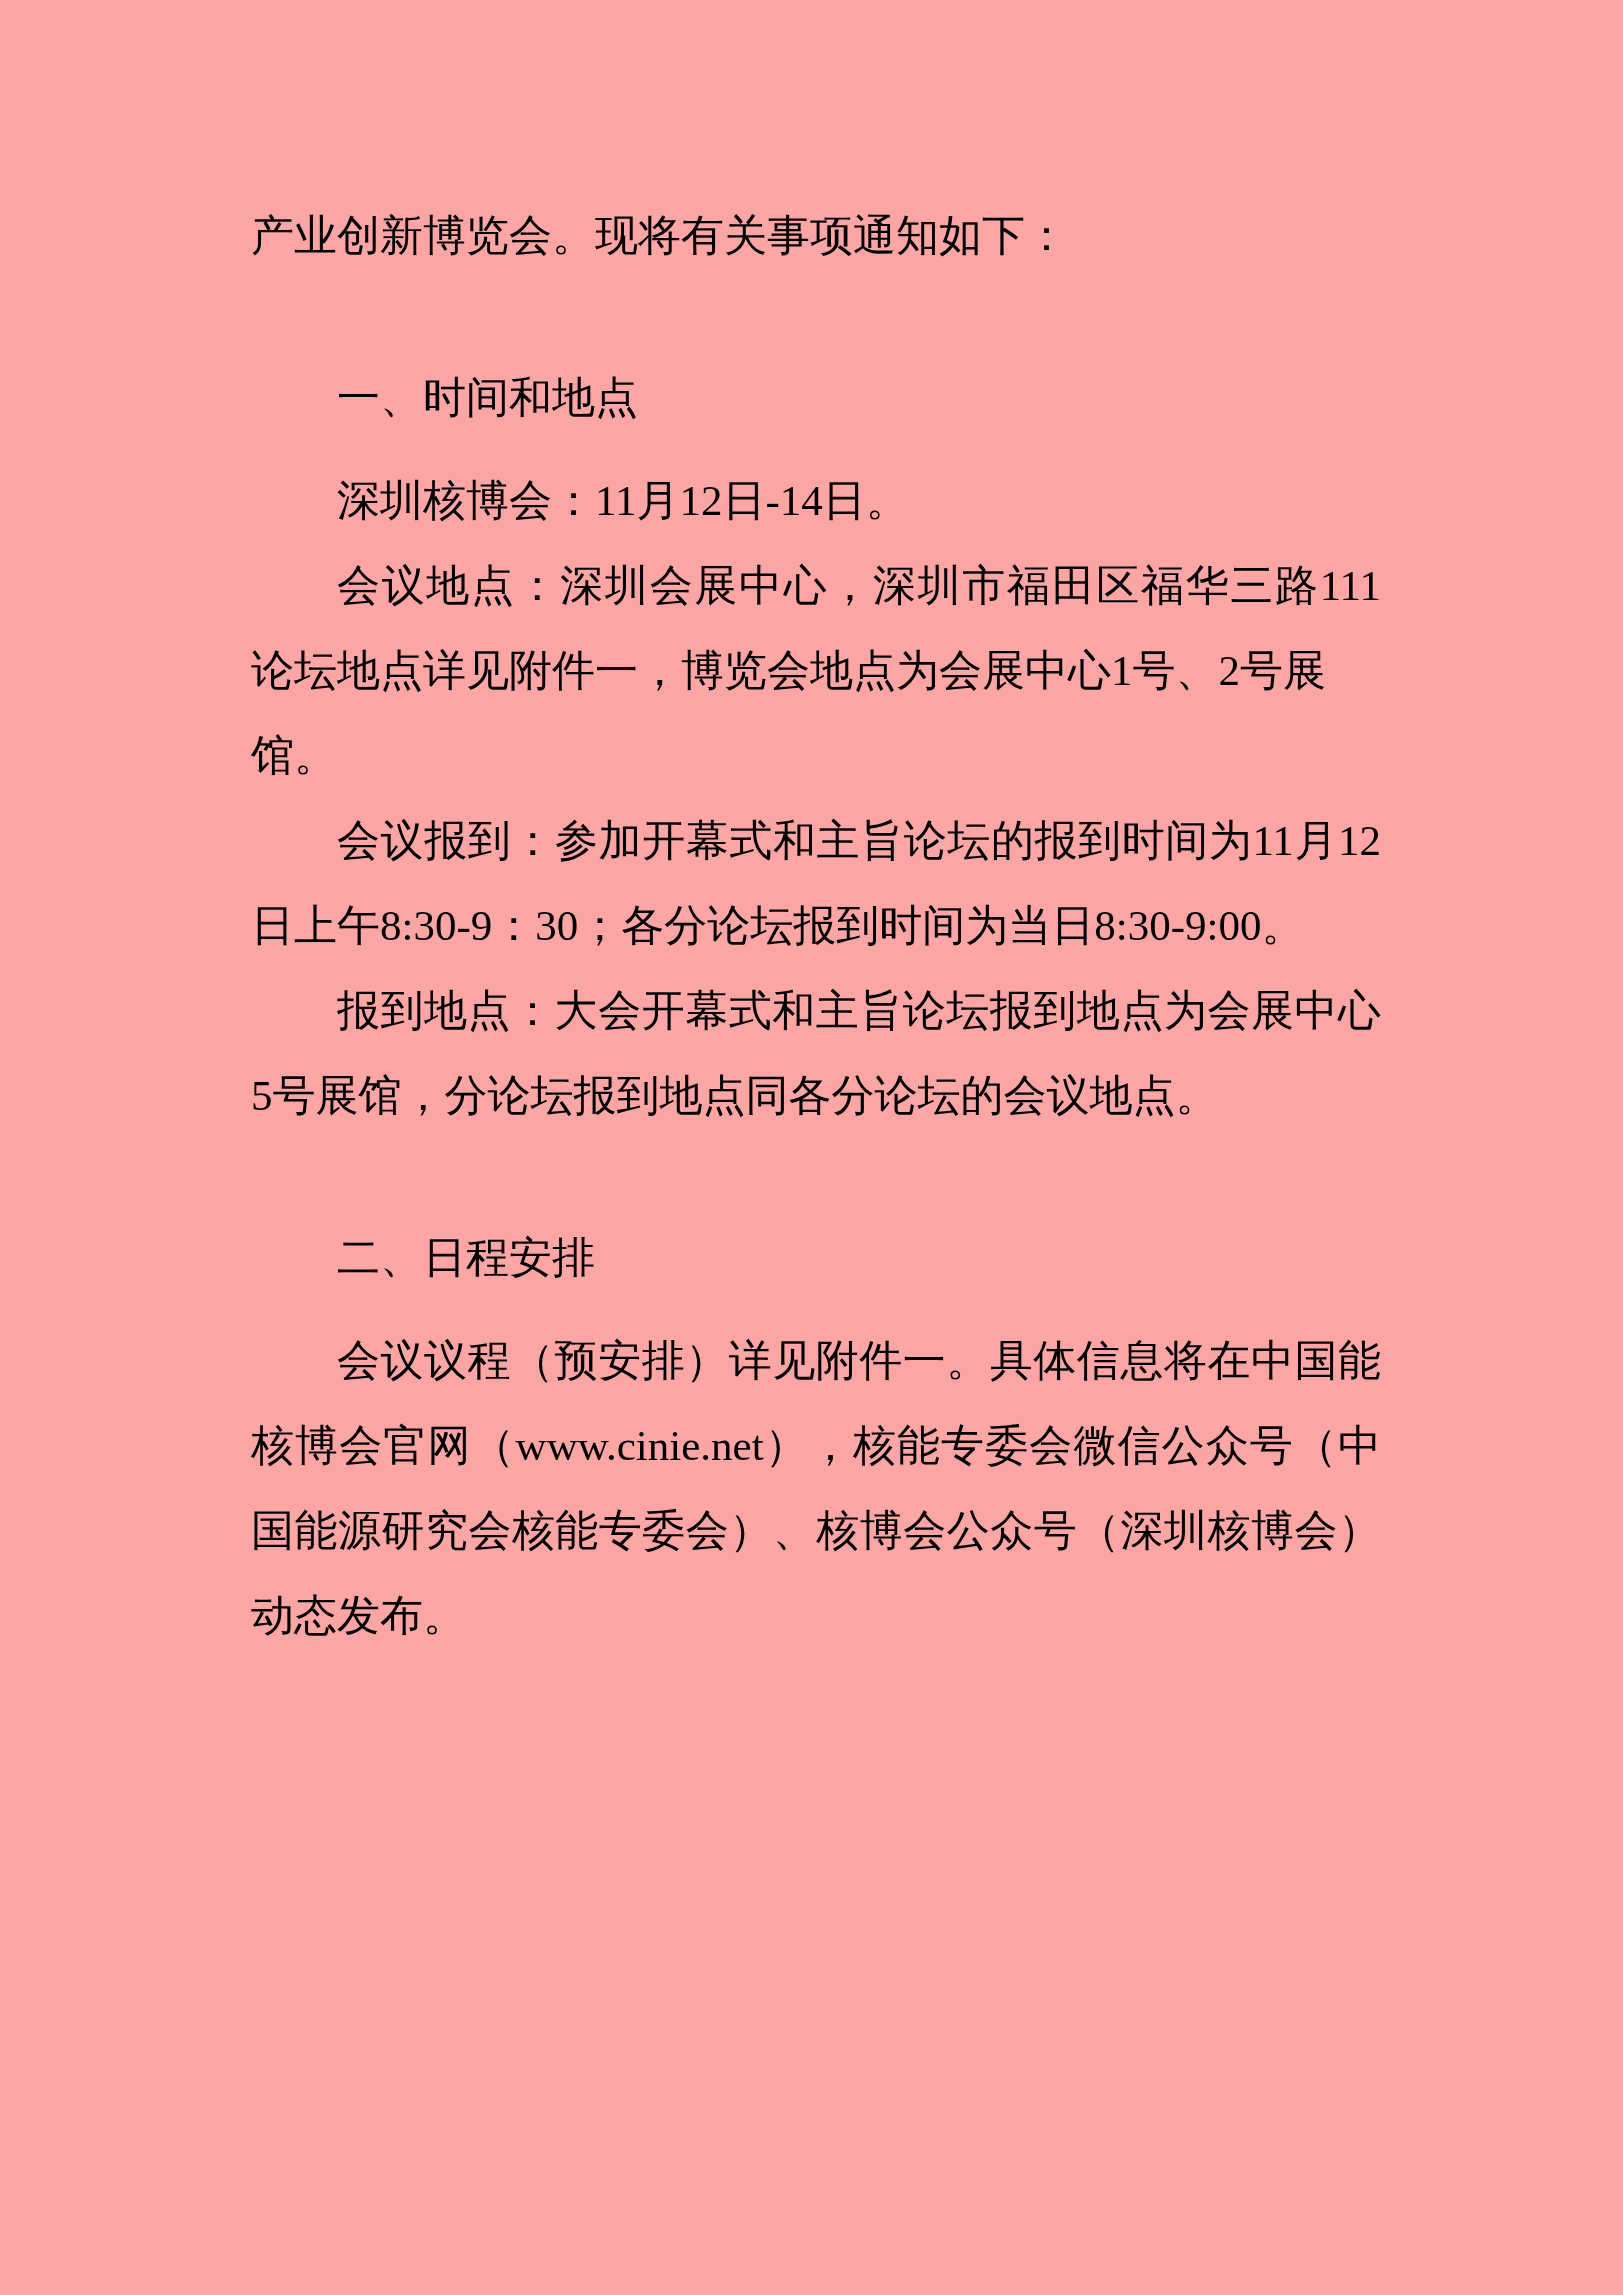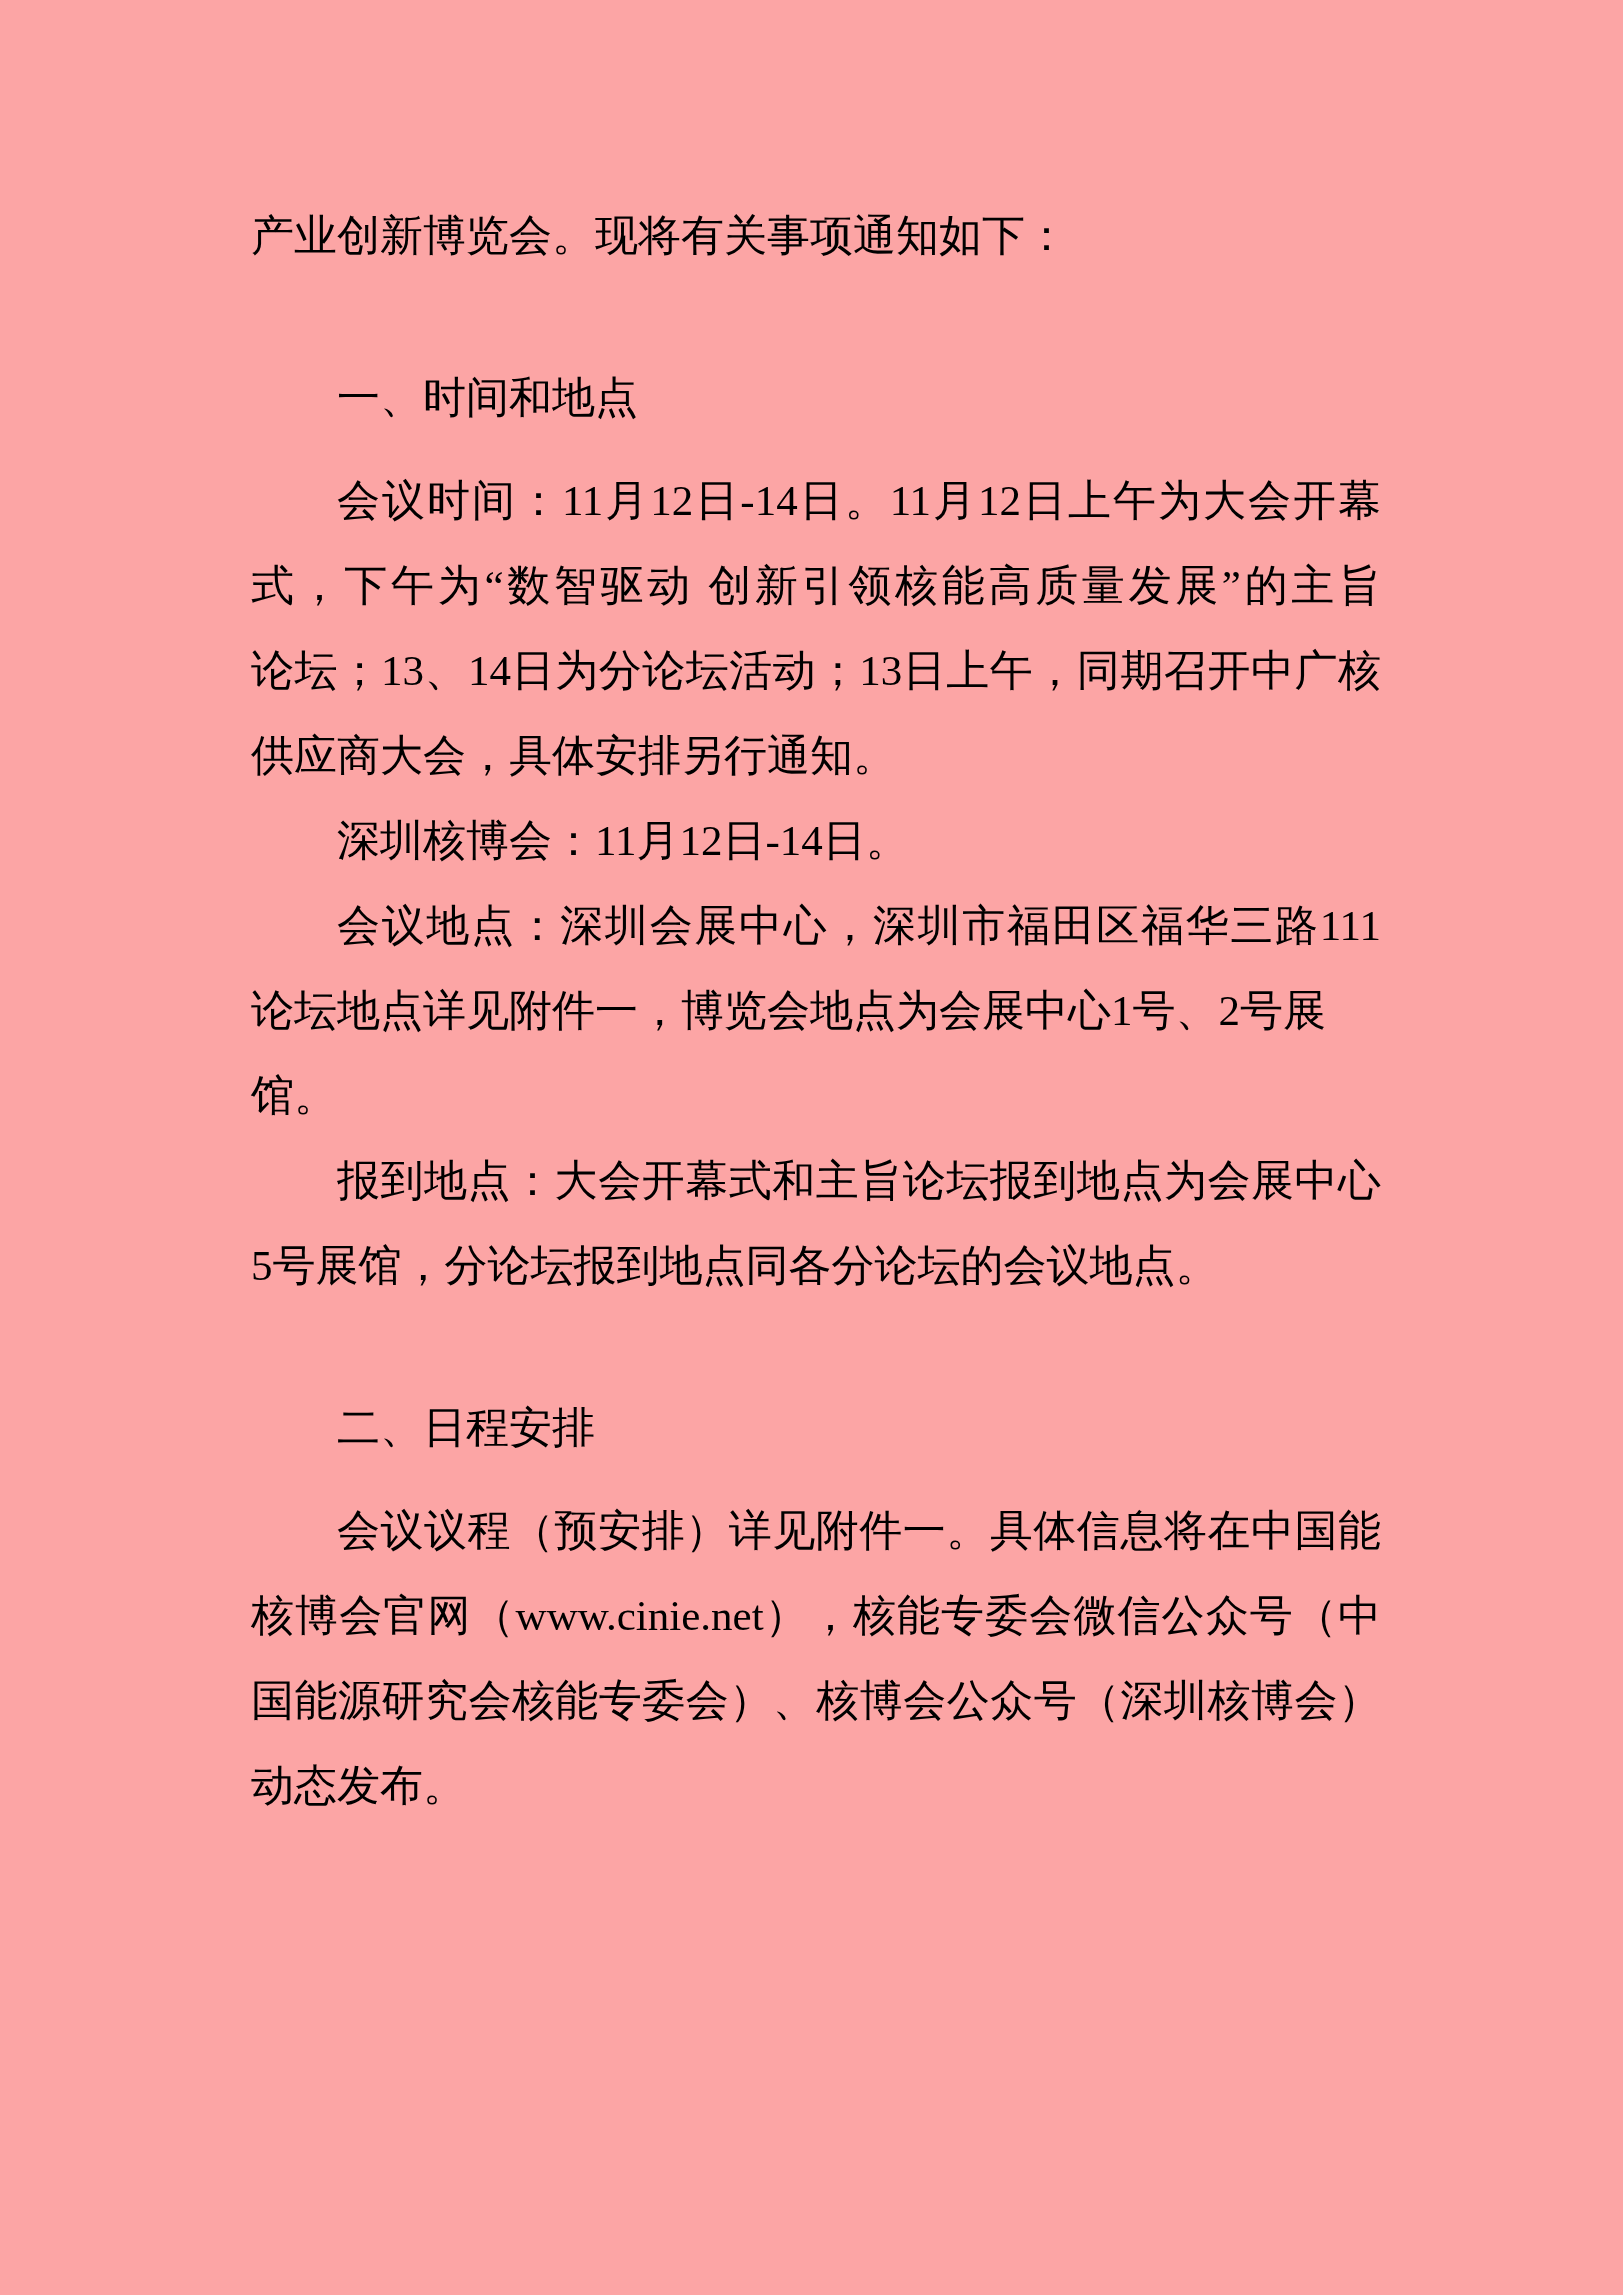--- a/index.html
+++ b/index.html
@@ -52,31 +52,29 @@
 
 <div class="page" style="background: #fca5a5; color: rgb(0, 0, 0);">
   <div class="text-block">
       <div class="block paragraph">
         <div class="line last"><span class="run">产业创新博览会。现将有关事项通知如下：</span></div>
       </div>
       <div class="block heading">
         <div class="line last indented"><span class="run bold">一、时间和地点</span></div>
       </div>
       <div class="block paragraph">
-        <div class="line indented"><span class="run bold">会议时间：</span><span class="run">11月12日-14日。11月12日上午为大会开幕</span></div>
-        <div class="line"><span class="run">式，下午为“数智驱动 创新引领核能高质量发展”的主旨</span></div>
-        <div class="line"><span class="run">论坛；13、14日为分论坛活动；13日上午，同期召开中广核</span></div>
-        <div class="line last"><span class="run">供应商大会，具体安排另行通知。</span></div>
-      </div>
-      <div class="block paragraph">
         <div class="line last indented"><span class="run bold">深圳核博会：</span><span class="run">11月12日-14日。</span></div>
       </div>
       <div class="block paragraph">
         <div class="line indented"><span class="run bold">会议地点：</span><span class="run">深圳会展中心，深圳市福田区福华三路111</span></div>
         <div class="line last"><span class="run">论坛地点详见附件一，博览会地点为会展中心1号、2号展馆。</span></div>
+      </div>
+      <div class="block paragraph">
+        <div class="line indented"><span class="run bold">会议报到：</span><span class="run">参加开幕式和主旨论坛的报到时间为11月12</span></div>
+        <div class="line last"><span class="run">日上午8:30-9：30；各分论坛报到时间为当日8:30-9:00。</span></div>
       </div>
       <div class="block paragraph">
         <div class="line indented"><span class="run bold">报到地点：</span><span class="run">大会开幕式和主旨论坛报到地点为会展中心</span></div>
         <div class="line last"><span class="run">5号展馆，分论坛报到地点同各分论坛的会议地点。</span></div>
       </div>
       <div class="block heading">
         <div class="line last indented"><span class="run bold">二、日程安排</span></div>
       </div>
       <div class="block paragraph">
         <div class="line indented"><span class="run">会议议程（预安排）详见附件一。具体信息将在中国能</span></div>

